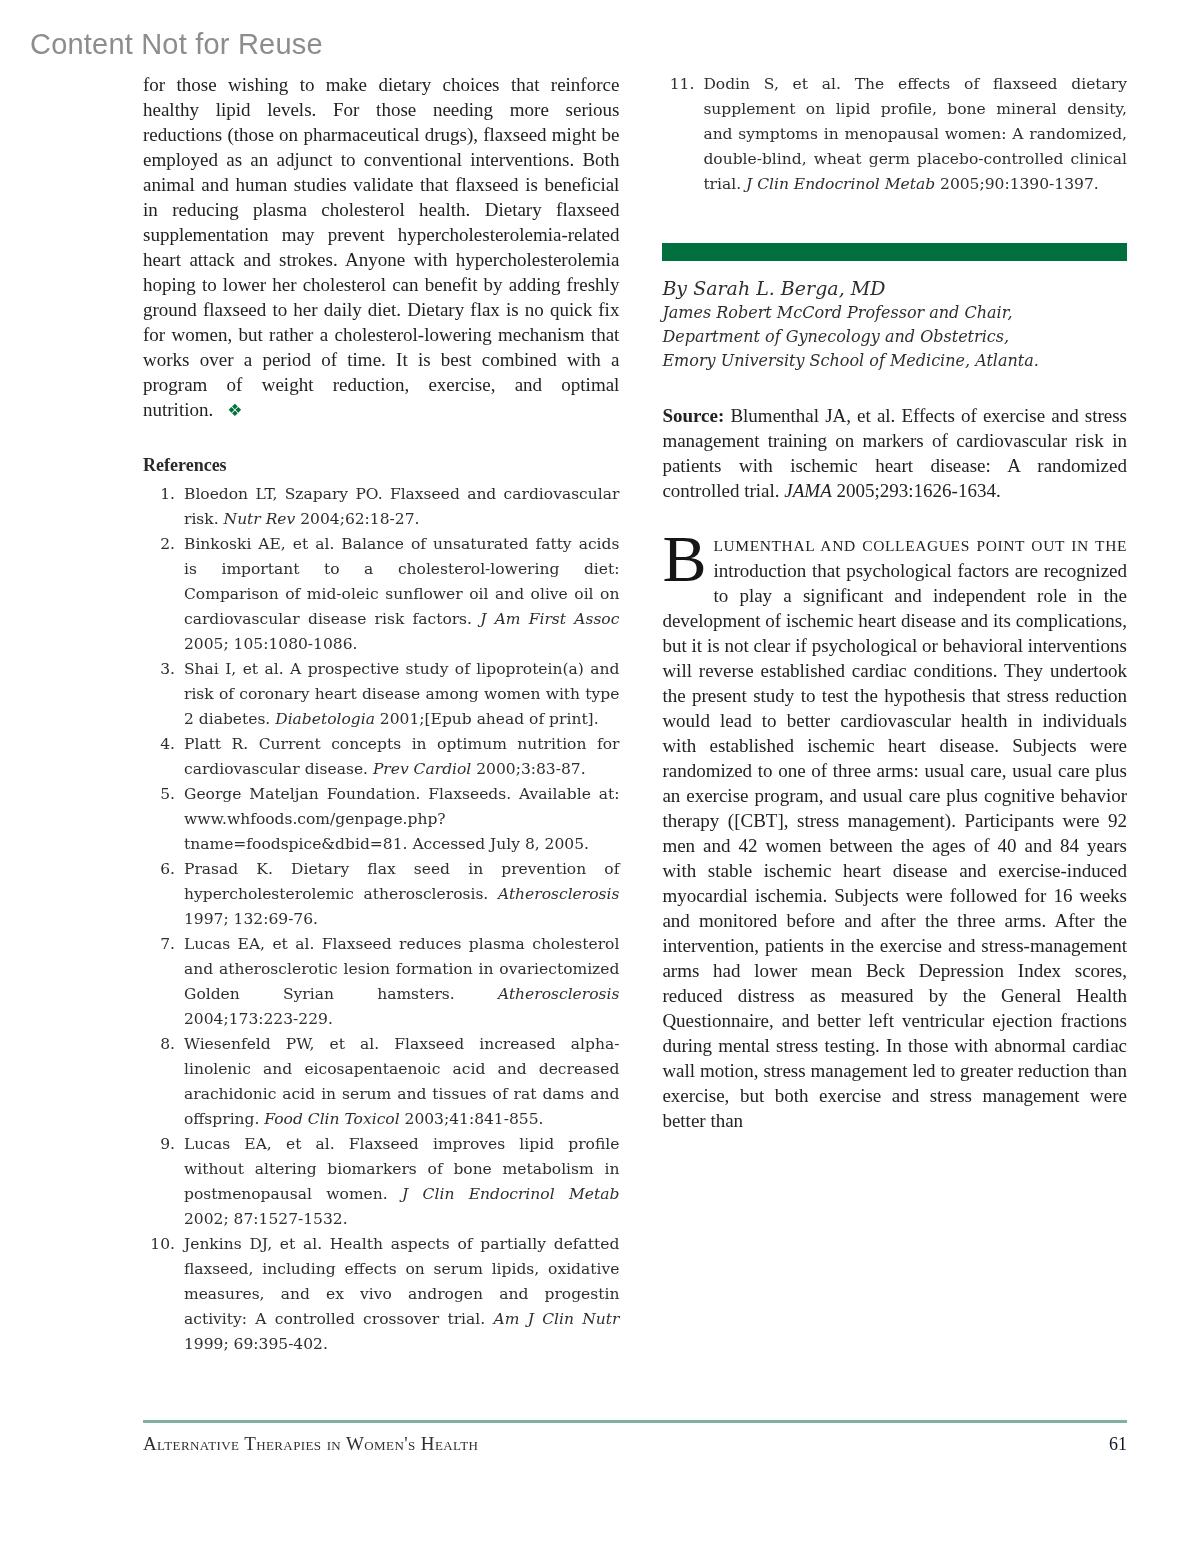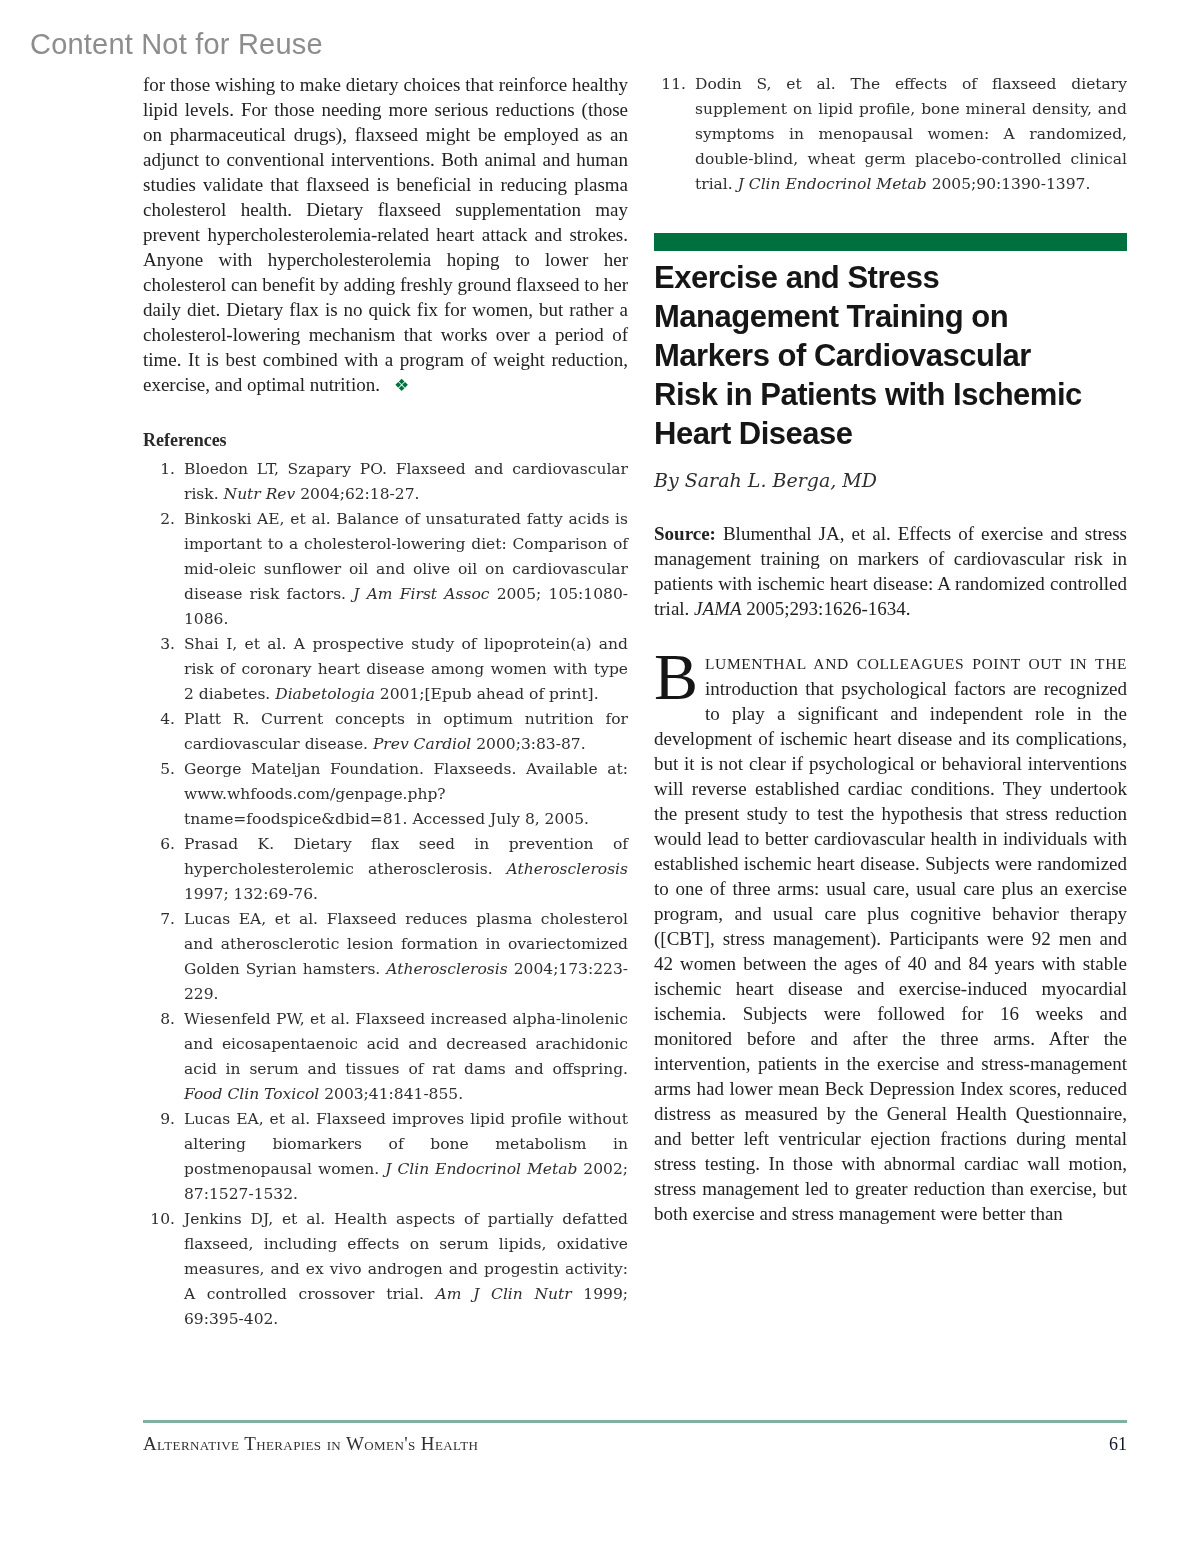--- a/index.html
+++ b/index.html
@@ -13,21 +13,21 @@
   }
 
   .watermark {
     position: absolute; left: 30px; top: 28px;
     font-family: "Liberation Sans", sans-serif;
     font-size: 29px; color: #8d8d8d; letter-spacing: 0.2px;
   }
 
   .columns {
     position: absolute; left: 143px; top: 72px;
-    width: 984px; display: flex; gap: 26px;
+    width: 984px; display: flex; gap: 43px;
   }
   .col-left  { width: 485px; }
   .col-right { width: 473px; }
 
   
   .bodytext {
     font-family: "Liberation Serif", serif;
     font-size: 19px; line-height: 25px;
     text-align: justify; color: #222;
   }
@@ -43,21 +43,21 @@
   .ref-item {
     display: flex;
     font-family: "DejaVu Serif", serif;
     font-size: 15.5px; line-height: 25px; color: #2e2e2e;
   }
   .ref-num { flex: none; width: 32px; text-align: right; }
   .ref-txt { flex: 1; margin-left: 9px; text-align: justify; overflow-wrap: anywhere; }
   .ref-txt i { font-style: italic; }
 
   
-  .ref11 { margin-bottom: 36px; }
+  .ref11 { margin-bottom: 46px; }
 
   .title-bar {
     height: 18px; margin-bottom: 7px;
     background: #00713E;
   }
   .article-title {
     font-family: "Liberation Sans", sans-serif;
     font-weight: 700; font-size: 31px; line-height: 39px;
     letter-spacing: -0.5px; color: #161616;
     max-width: 448px;
@@ -177,24 +177,28 @@
 
   <div class="col-right">
 
     <div class="ref-item ref11">
       <span class="ref-num">11.</span>
       <div class="ref-txt"><span>Dodin S, et al. The effects of flaxseed dietary supplement on lipid profile, bone mineral density, and symptoms in menopausal women: A randomized, double-blind, wheat germ placebo-controlled clinical trial. </span><i>J Clin Endocrinol Metab</i><span> 2005;90:1390-1397.</span></div>
     </div>
 
     <div class="title-bar"></div>
 
-    <h1 class="article-title">Exercise and Stress Management Training on Markers of Cardiovascular Risk in Patients with Ischemic Heart Disease</h1>
 
     <div class="byline">By Sarah L. Berga, MD</div>
 
+    <div>
+      <div class="affil-line">James Robert McCord Professor and Chair,</div>
+      <div class="affil-line">Department of Gynecology and Obstetrics,</div>
+      <div class="affil-line">Emory University School of Medicine, Atlanta.</div>
+    </div>
 
 
     <p class="bodytext source-para"><span class="src-label">Source:</span><span> Blumenthal JA, et al. Effects of exercise and stress management training on markers of cardiovascular risk in patients with ischemic heart disease: A randomized controlled trial. </span><span class="src-italic">JAMA</span><span> 2005;293:1626-1634.</span></p>
 
     <p class="bodytext article-body"><span class="dropcap">B</span><span class="lead-caps">LUMENTHAL AND COLLEAGUES POINT OUT IN THE</span> <span>introduction that psychological factors are recognized to play a significant and independent role in the development of ischemic heart disease and its complications, but it is not clear if psychological or behavioral interventions will reverse established cardiac conditions. They undertook the present study to test the hypothesis that stress reduction would lead to better cardiovascular health in individuals with established ischemic heart disease. Subjects were randomized to one of three arms: usual care, usual care plus an exercise program, and usual care plus cognitive behavior therapy ([CBT], stress management). Participants were 92 men and 42 women between the ages of 40 and 84 years with stable ischemic heart disease and exercise-induced myocardial ischemia. Subjects were followed for 16 weeks and monitored before and after the three arms. After the intervention, patients in the exercise and stress-management arms had lower mean Beck Depression Index scores, reduced distress as measured by the General Health Questionnaire, and better left ventricular ejection fractions during mental stress testing. In those with abnormal cardiac wall motion, stress management led to greater reduction than exercise, but both exercise and stress management were better than</span></p>
 
   </div>
 </div>
 
 <div class="footer">

